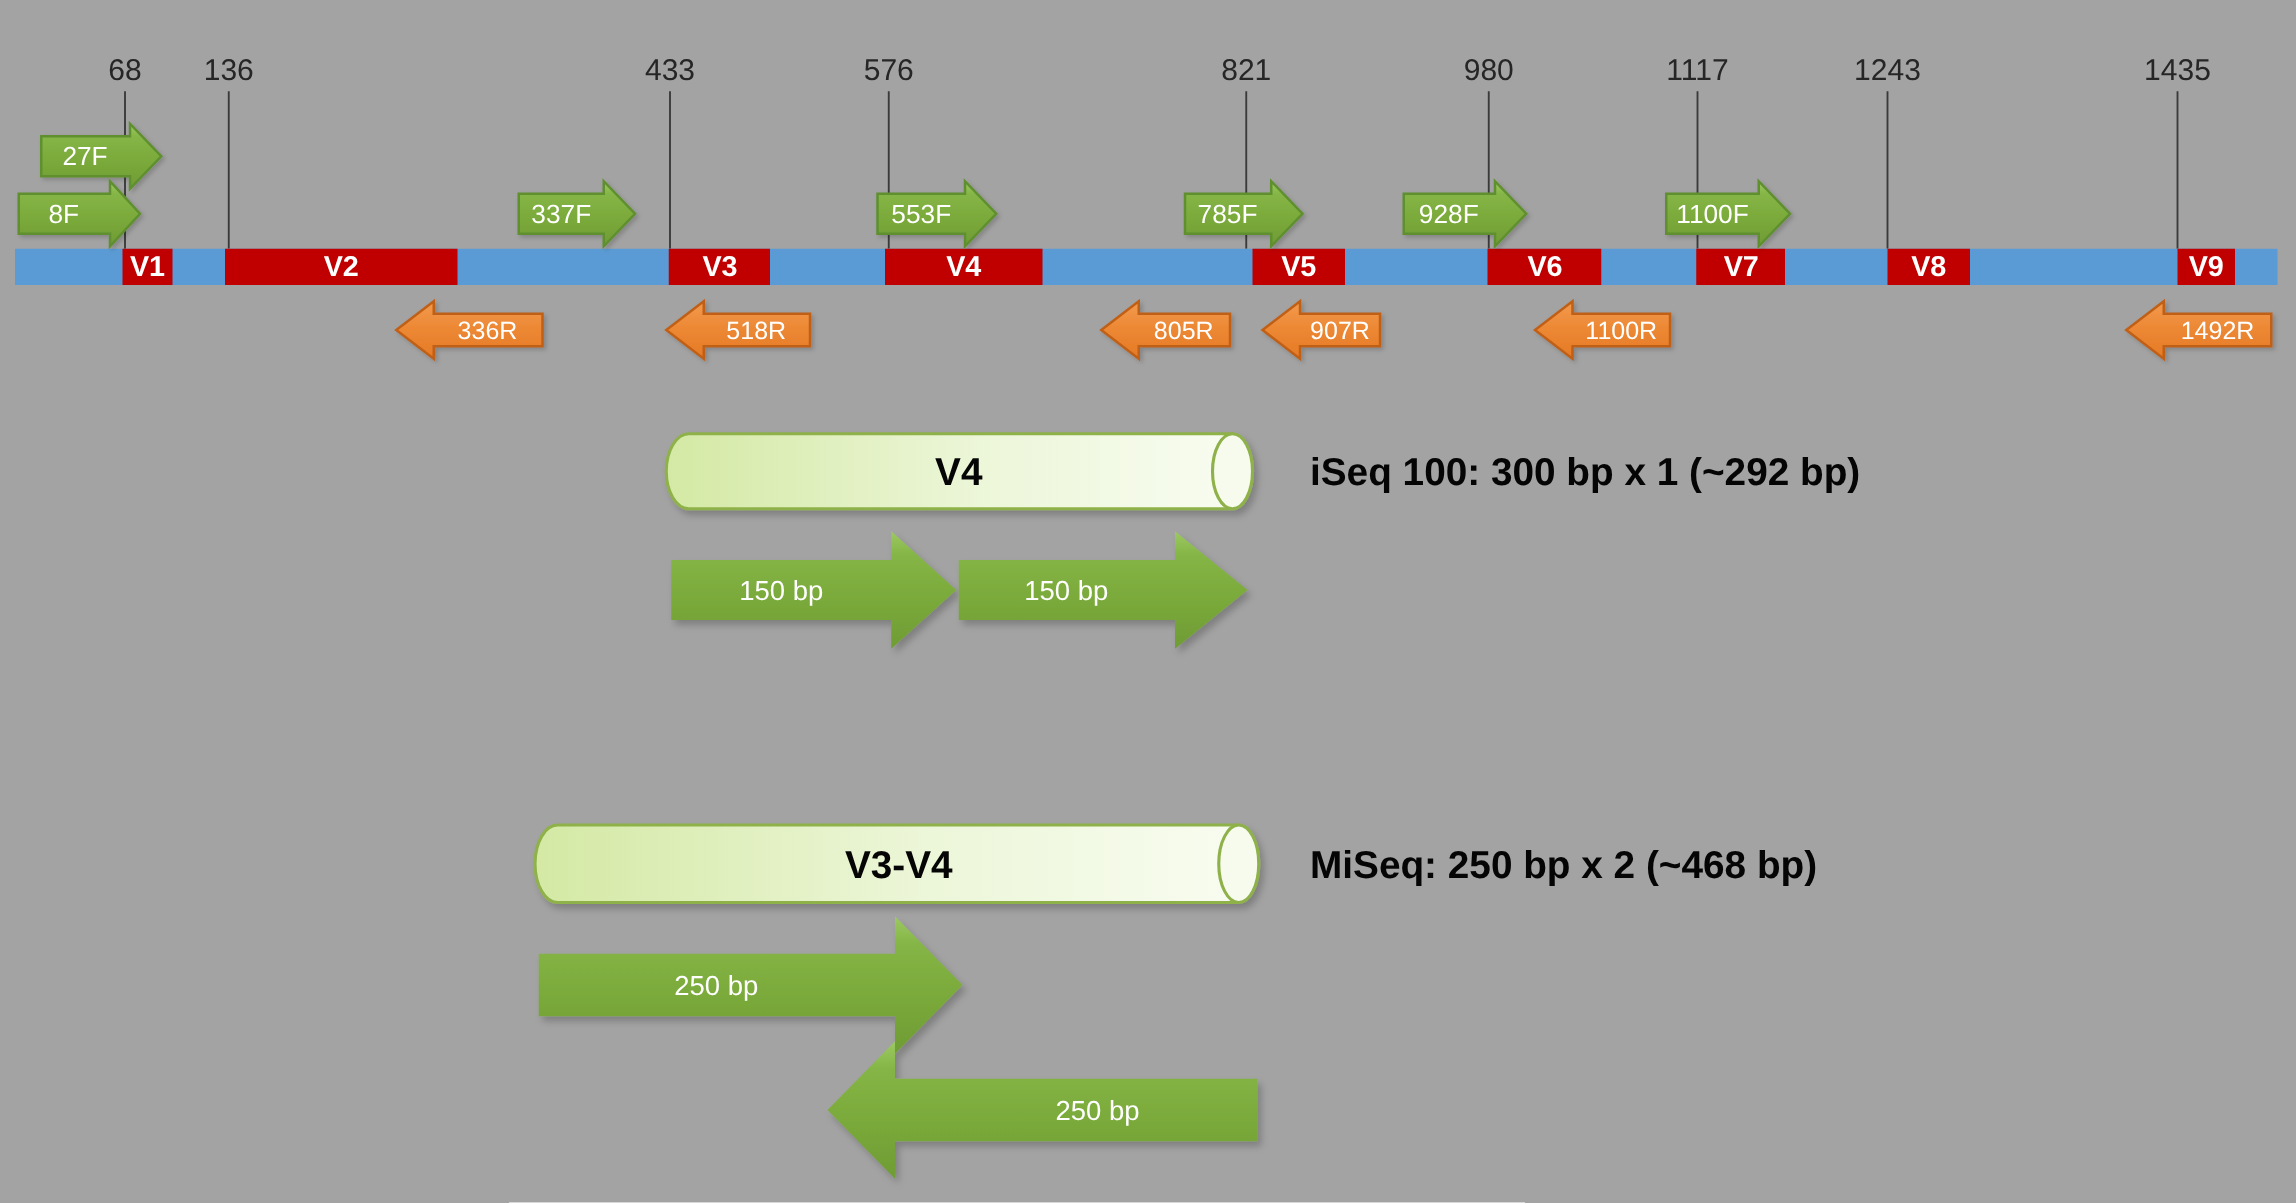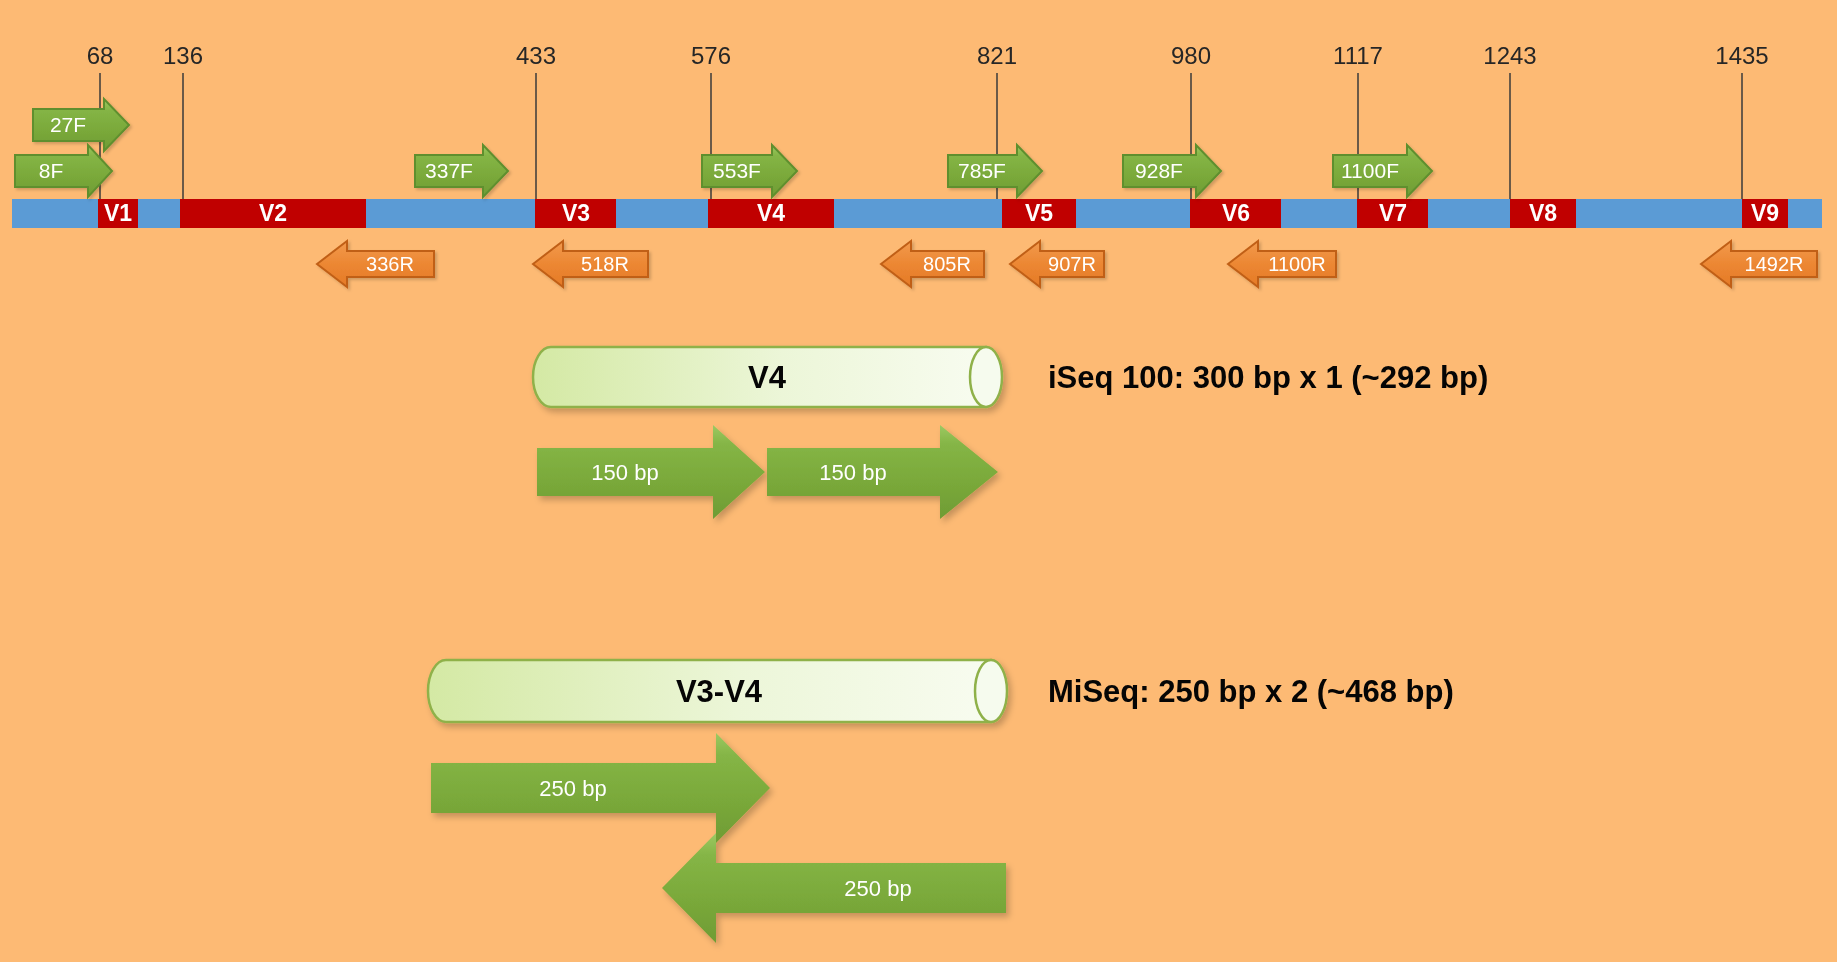--- a/index.html
+++ b/index.html
@@ -1,19 +1,19 @@
 <!DOCTYPE html>
 <html><head>
 <meta charset="utf-8">
 <style>
   html,body{margin:0;padding:0;background:#ffffff;}
   .figure{
     position:relative;
     width:1837px;height:962px;
-    background:#fdba74;
+    background:#a3a3a3;
     font-family:"Liberation Sans", sans-serif;
   }
   svg{display:block;}
   text{font-family:"Liberation Sans", sans-serif;}
   .tick-label{font-size:24px;fill:#262626;}
   .region-label{font-size:23px;font-weight:bold;fill:#ffffff;}
   .primer-label{font-size:21px;fill:#ffffff;}
   .rev-label{font-size:20px;fill:#ffffff;}
   .cyl-label{font-size:31px;font-weight:bold;fill:#050505;}
   .platform-label{font-size:31px;font-weight:bold;fill:#050505;}

